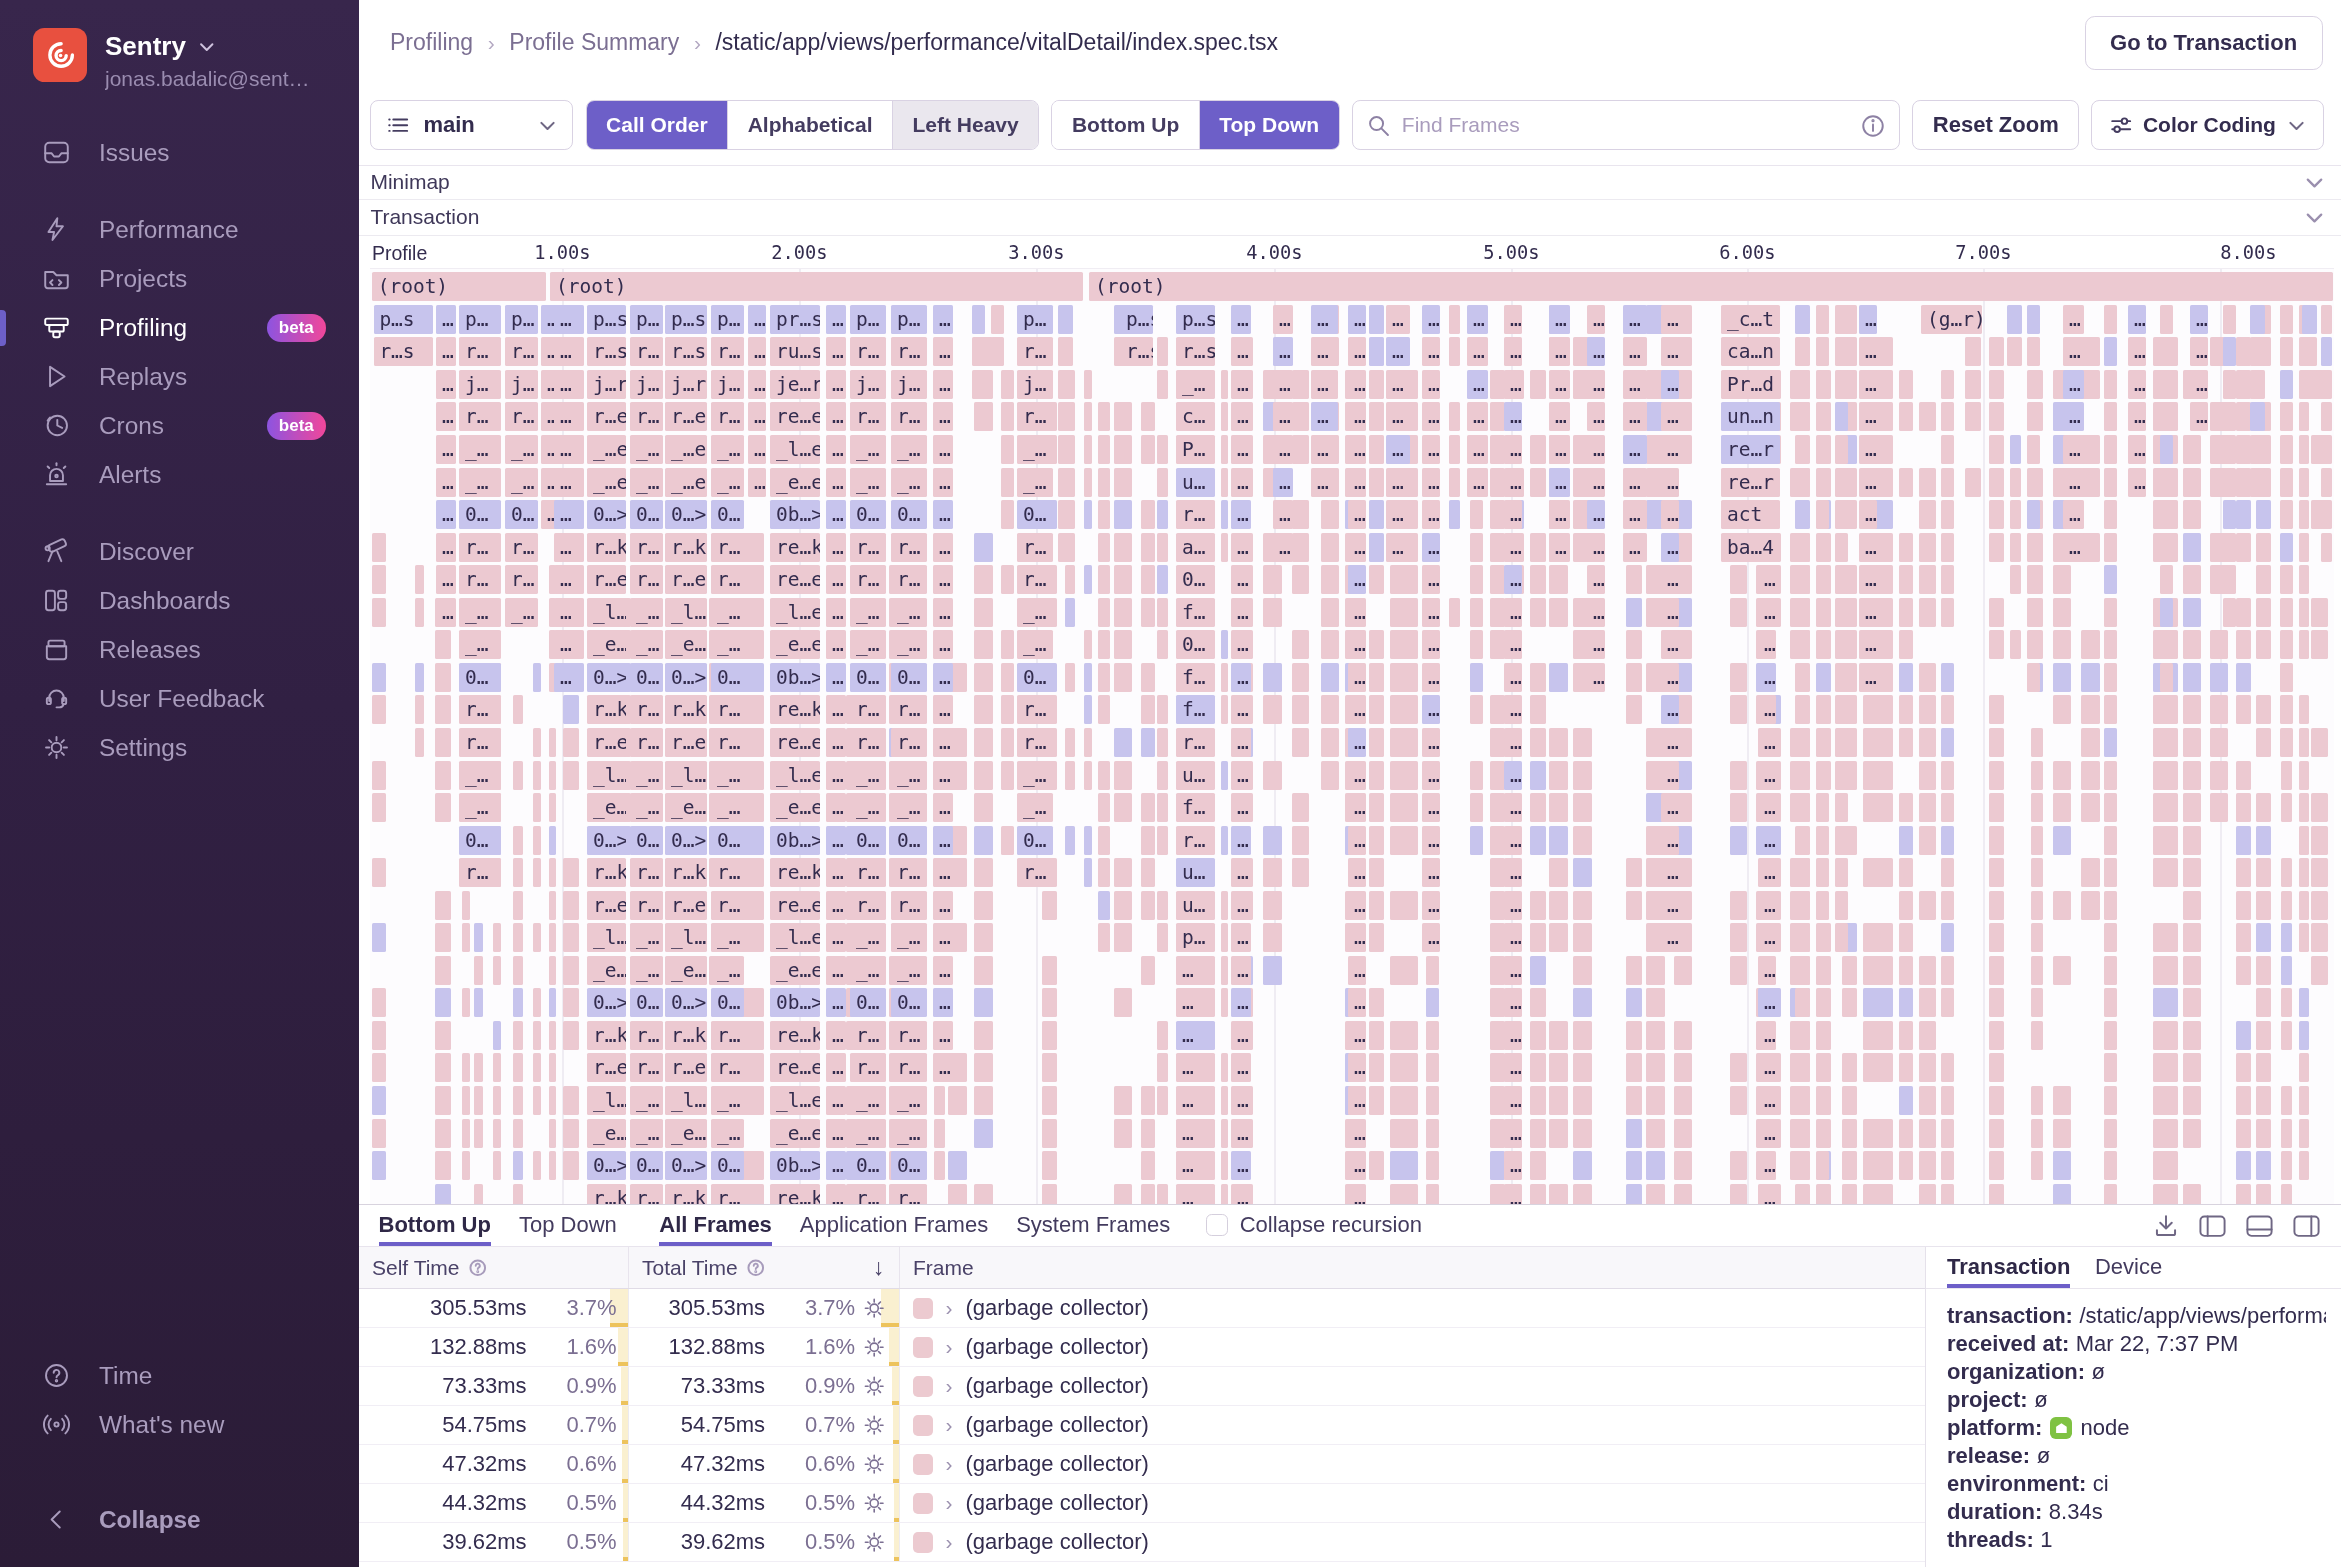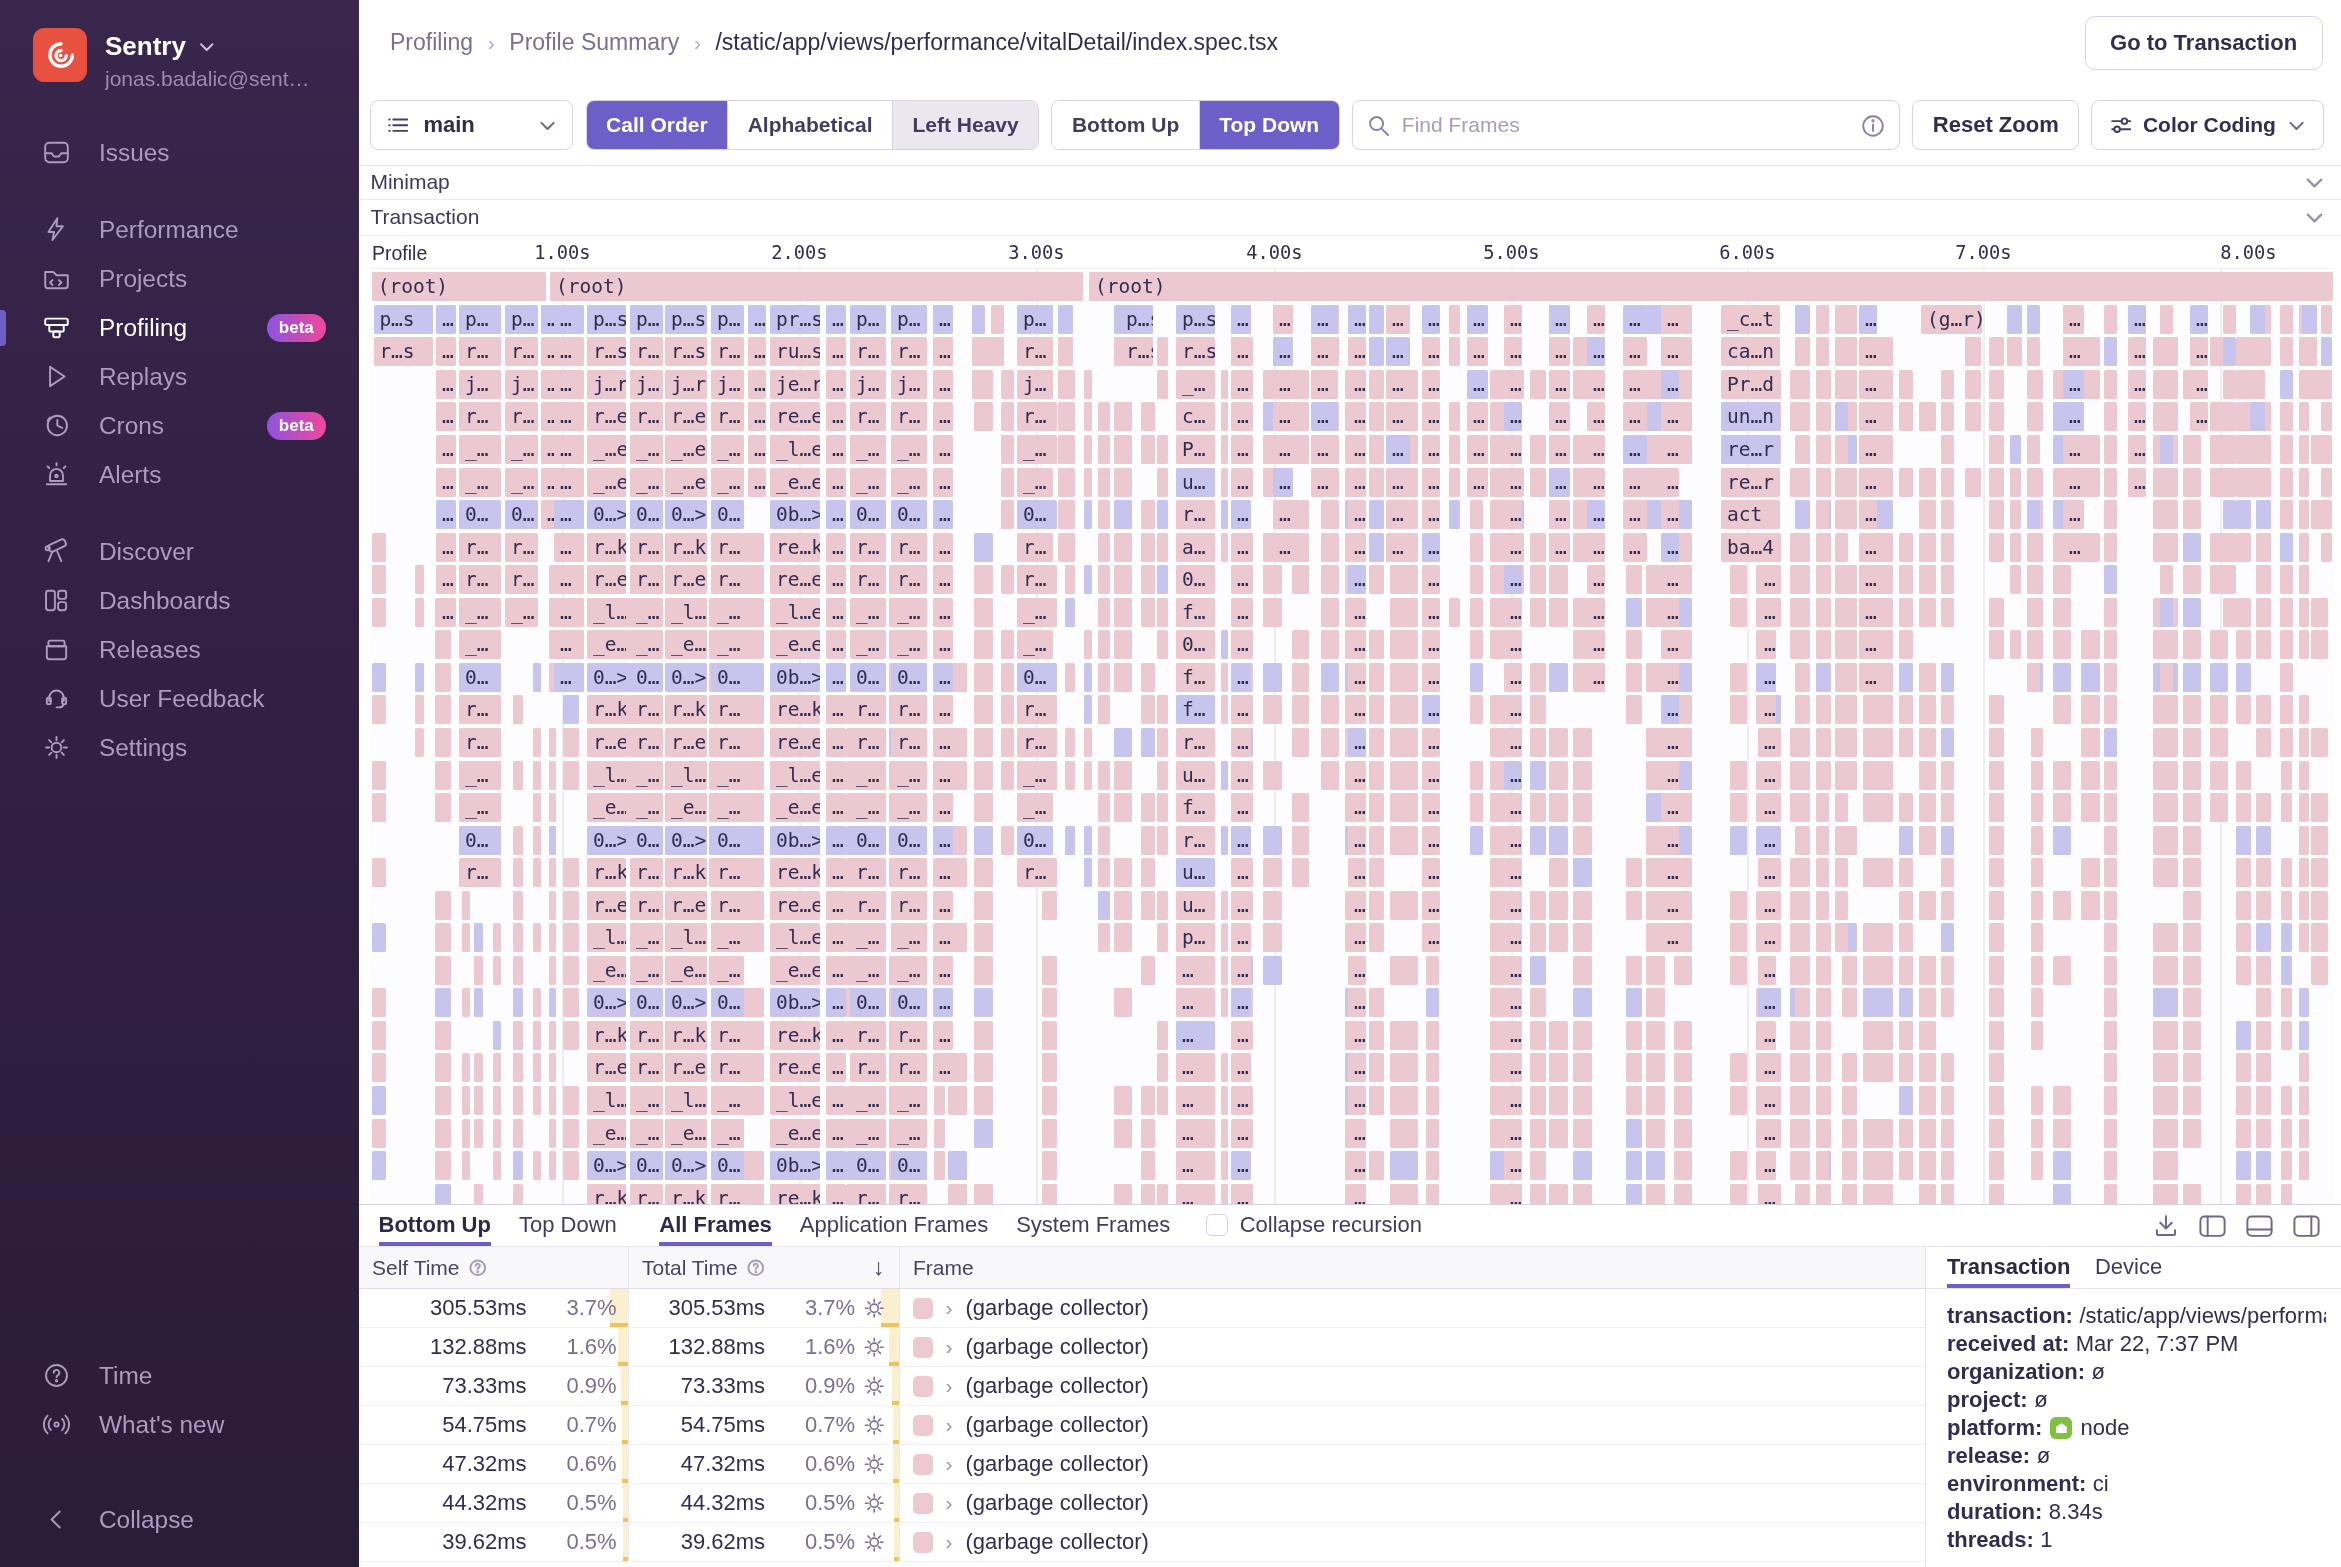--- a/index.html
+++ b/index.html
@@ -22,21 +22,21 @@
   .nav-item { position:relative; display:flex; align-items:center; gap:28px; height:49px;
     padding-left:42px; color:#a99cbd; font-size:24.4px; cursor:pointer; }
   .nav-item.gap { margin-top:28px; }
   .nav-item.active { color:#fff; }
   .nav-item .ind { position:absolute; left:0; top:6.5px; width:5.7px; height:36px;
     background:#6d5fc8; border-radius:0 4.1px 4.1px 0; }
   .nav-item svg { flex:0 0 29px; }
   .badge { margin-left:auto; margin-right:33px; font-size:17px; color:#fff; font-weight:bold;
     background:linear-gradient(90deg,#8d54e0,#f1479a); border-radius:813px; padding:4.1px 12.2px; }
   .sb-foot { margin-top:auto; padding-bottom:23px; display:flex; flex-direction:column; }
-  .sb-foot .nav-item.collapse-gap { margin-top:46px; }
+  .sb-foot .nav-item.collapse-gap { margin-top:46px;font-weight:bold; }
 
   
   .main { flex:1; display:flex; flex-direction:column; min-width:0; background:#fff; }
 
   .topbar { height:86px; display:flex; align-items:center; padding:0 19.5px 0 31px; }
   .crumbs { display:flex; align-items:center; gap:14.6px; font-size:23px; }
   .crumb-link { color:#7b6f92; cursor:pointer; }
   .crumb-sep { color:#b3a8c2; font-size:21px; }
   .crumb-cur { color:#332c4e; }
   .btn { background:#fff; border:1.6px solid #d9d2e3; border-radius:9.8px; color:#332c4e;

